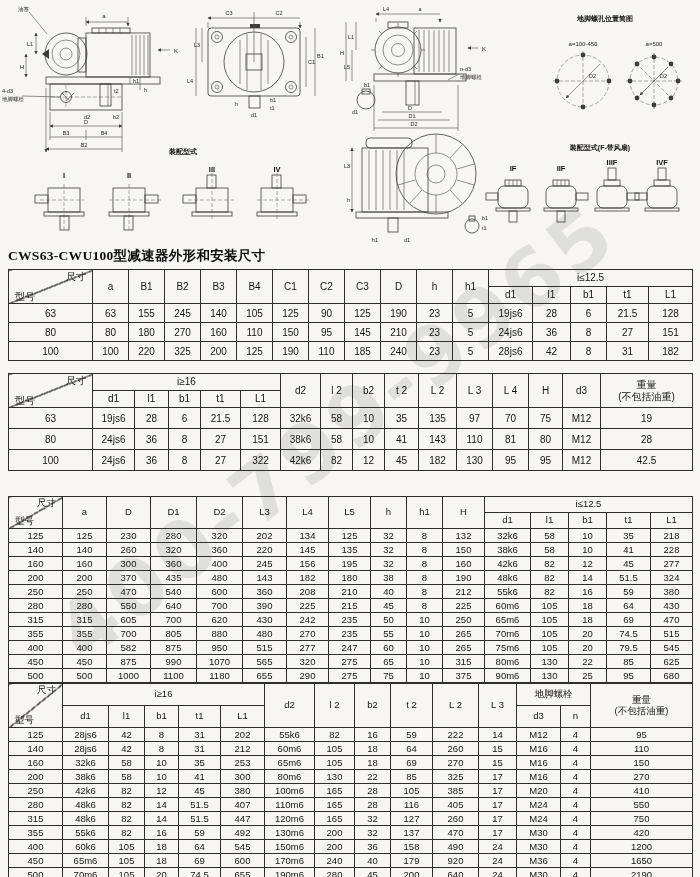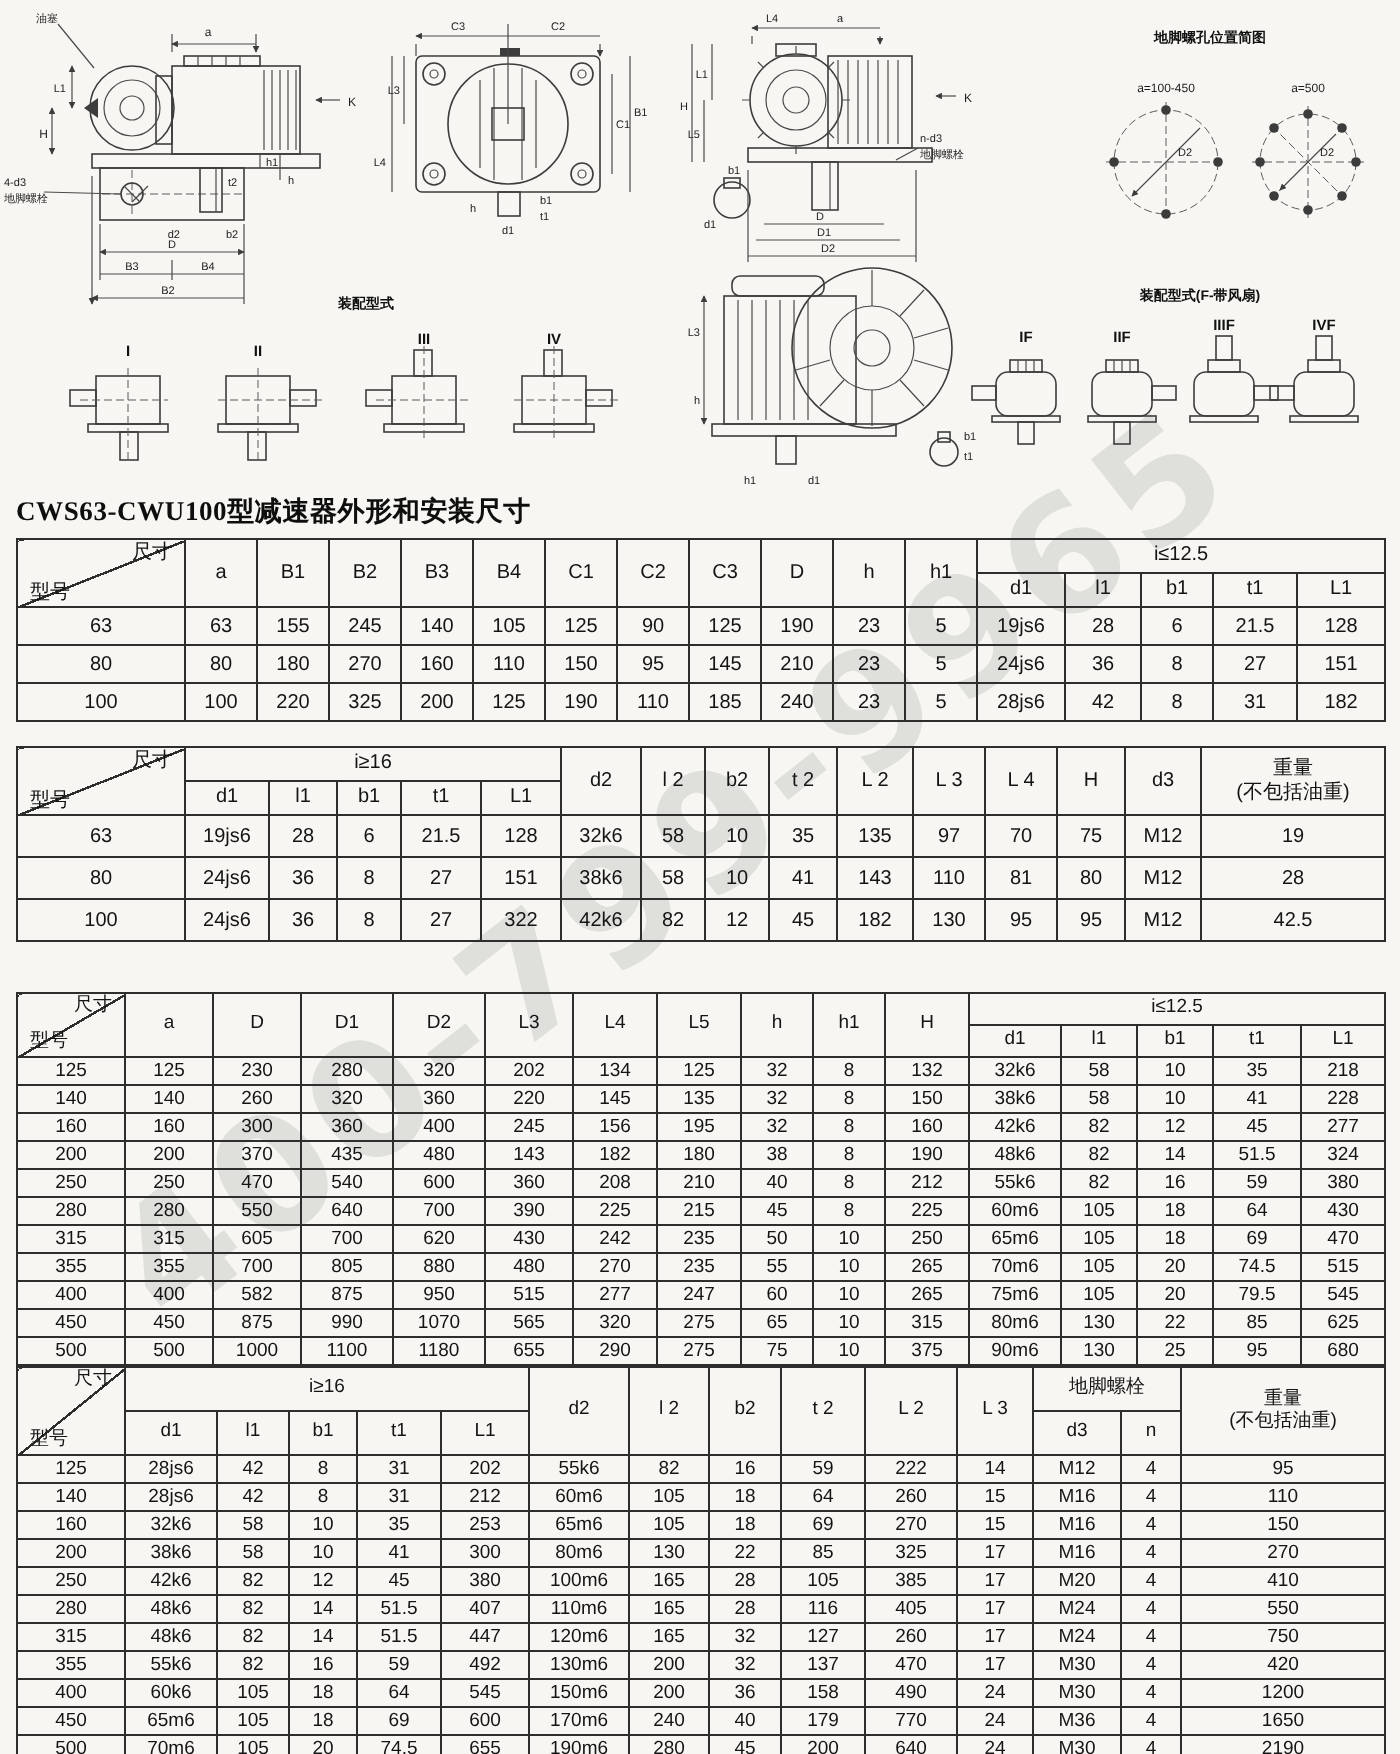--- a/index.html
+++ b/index.html
@@ -925,21 +925,21 @@
           <td>450</td>
           <td>65m6</td>
           <td>105</td>
           <td>18</td>
           <td>69</td>
           <td>600</td>
           <td>170m6</td>
           <td>240</td>
           <td>40</td>
           <td>179</td>
-          <td>770</td>
+          <td>920</td>
           <td>24</td>
           <td>M36</td>
           <td>4</td>
           <td>1650</td>
         </tr>
         <tr>
           <td>500</td>
           <td>70m6</td>
           <td>105</td>
           <td>20</td>

